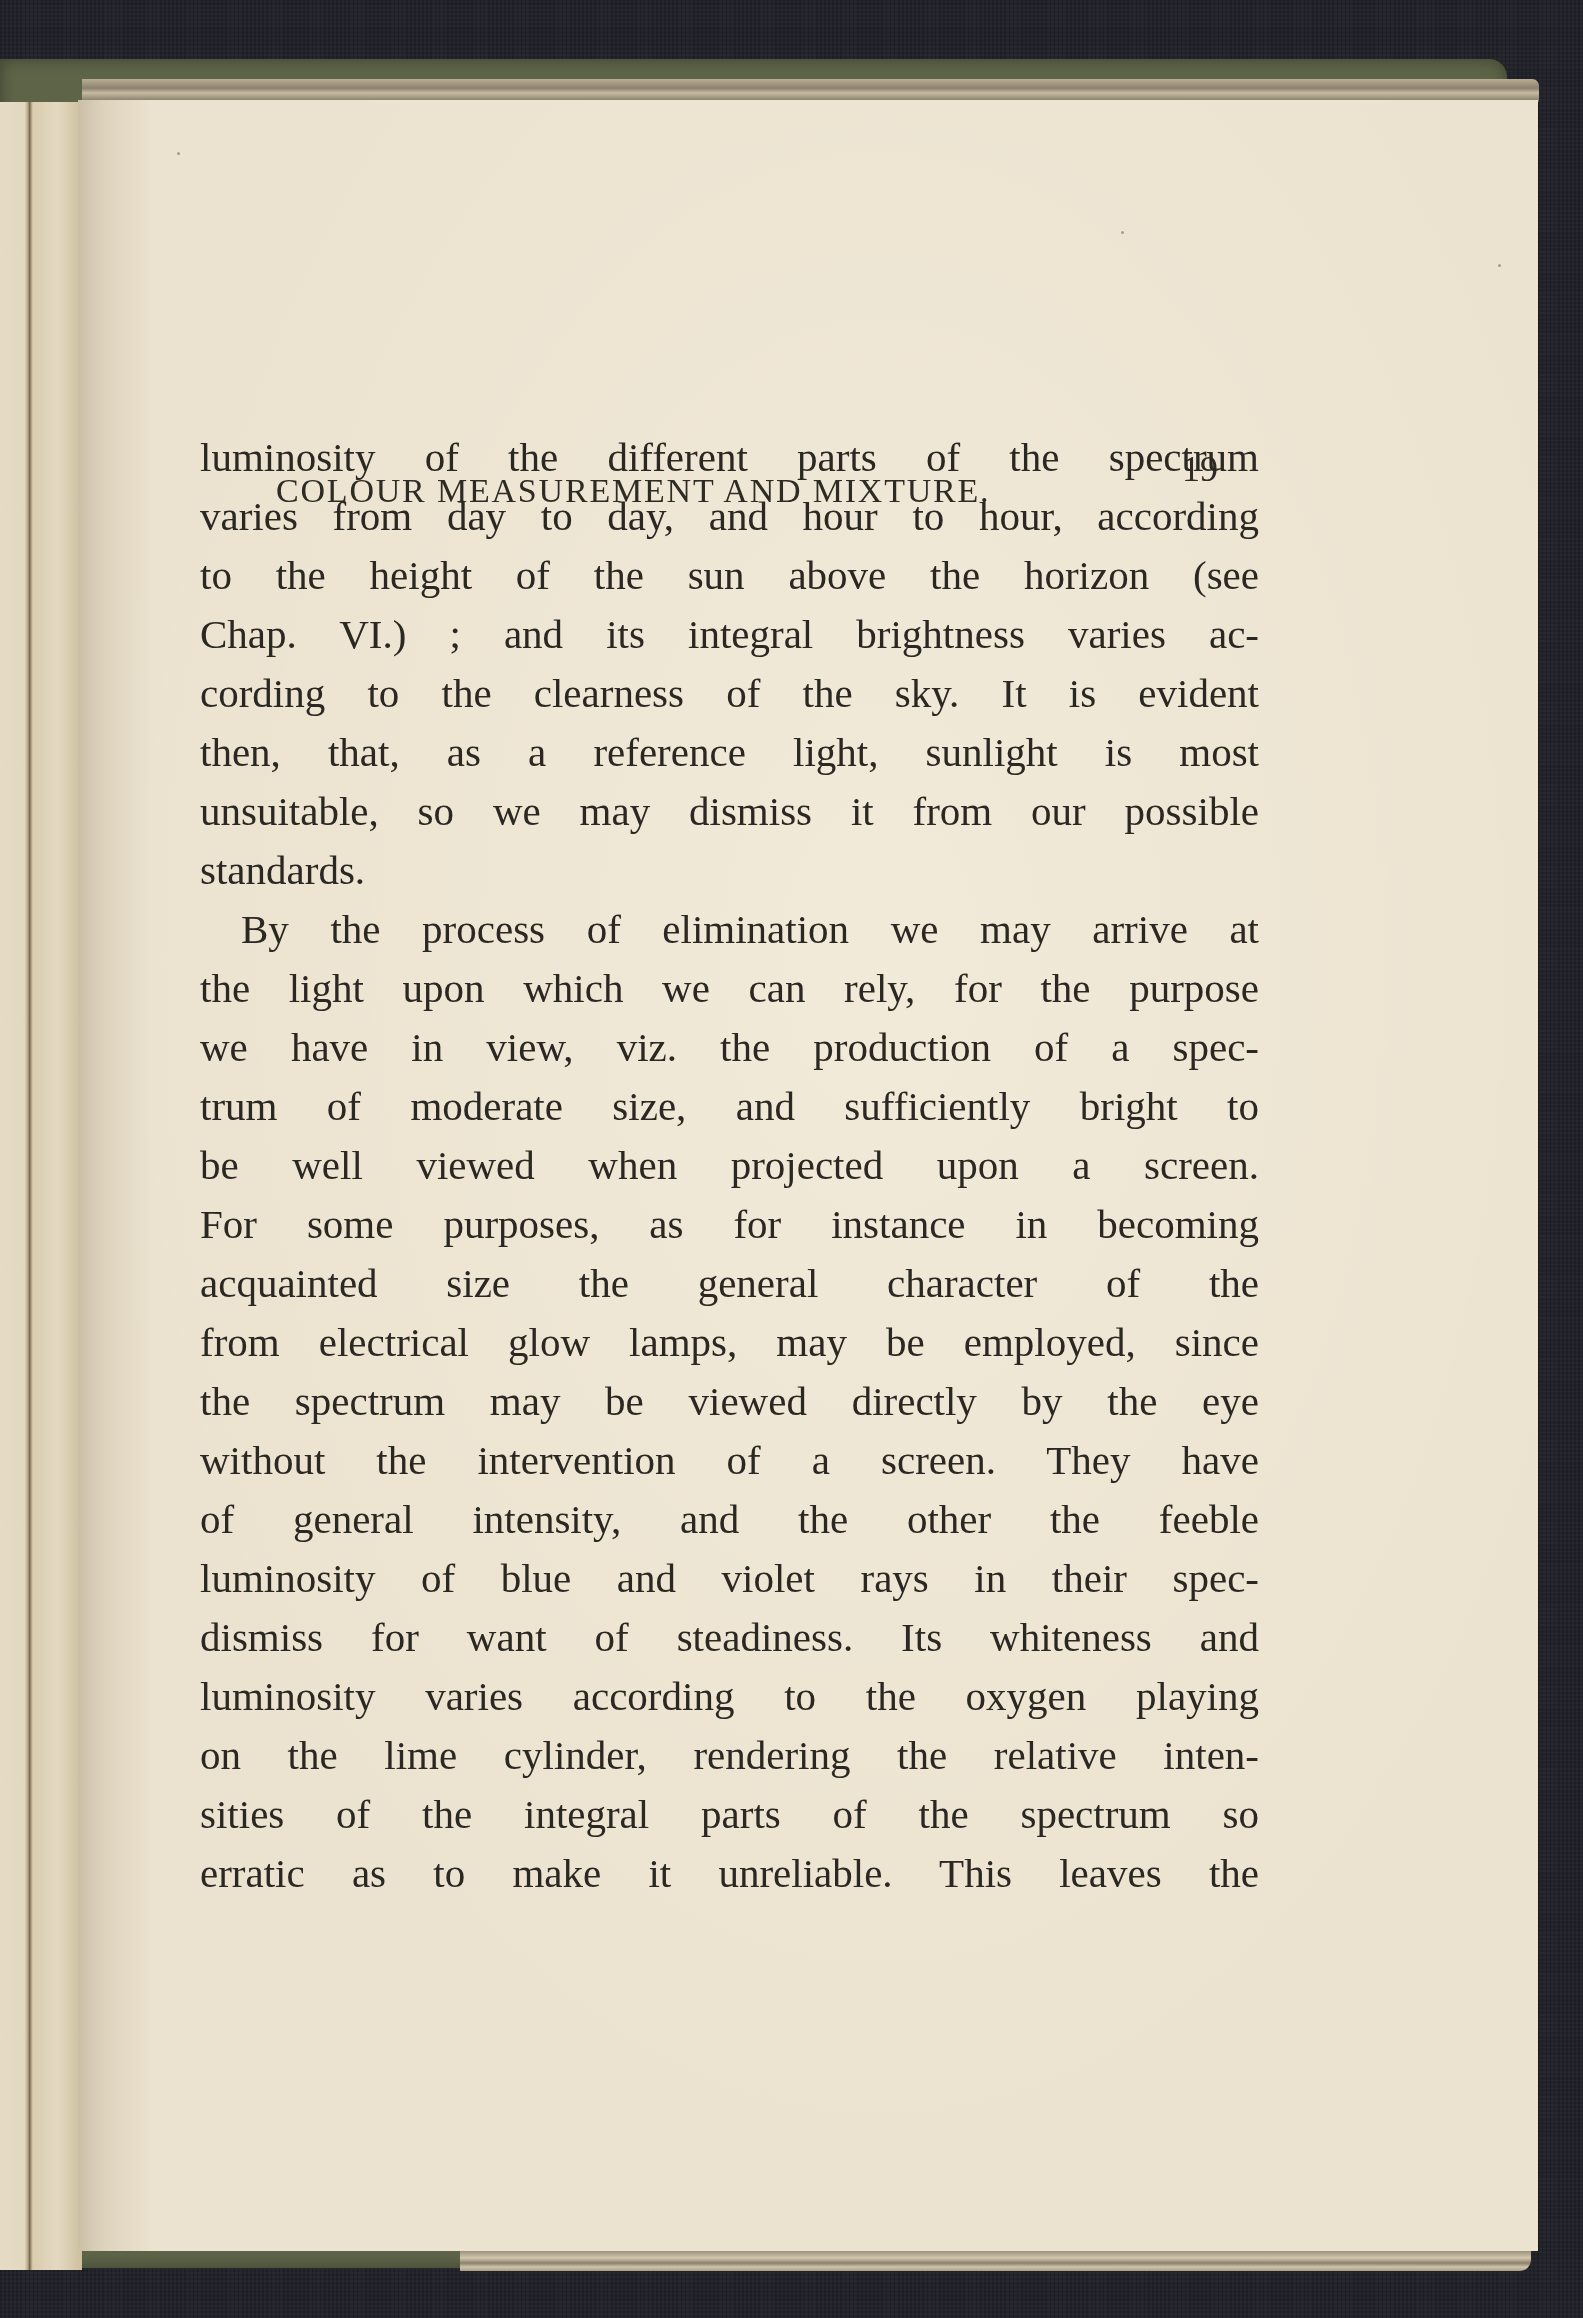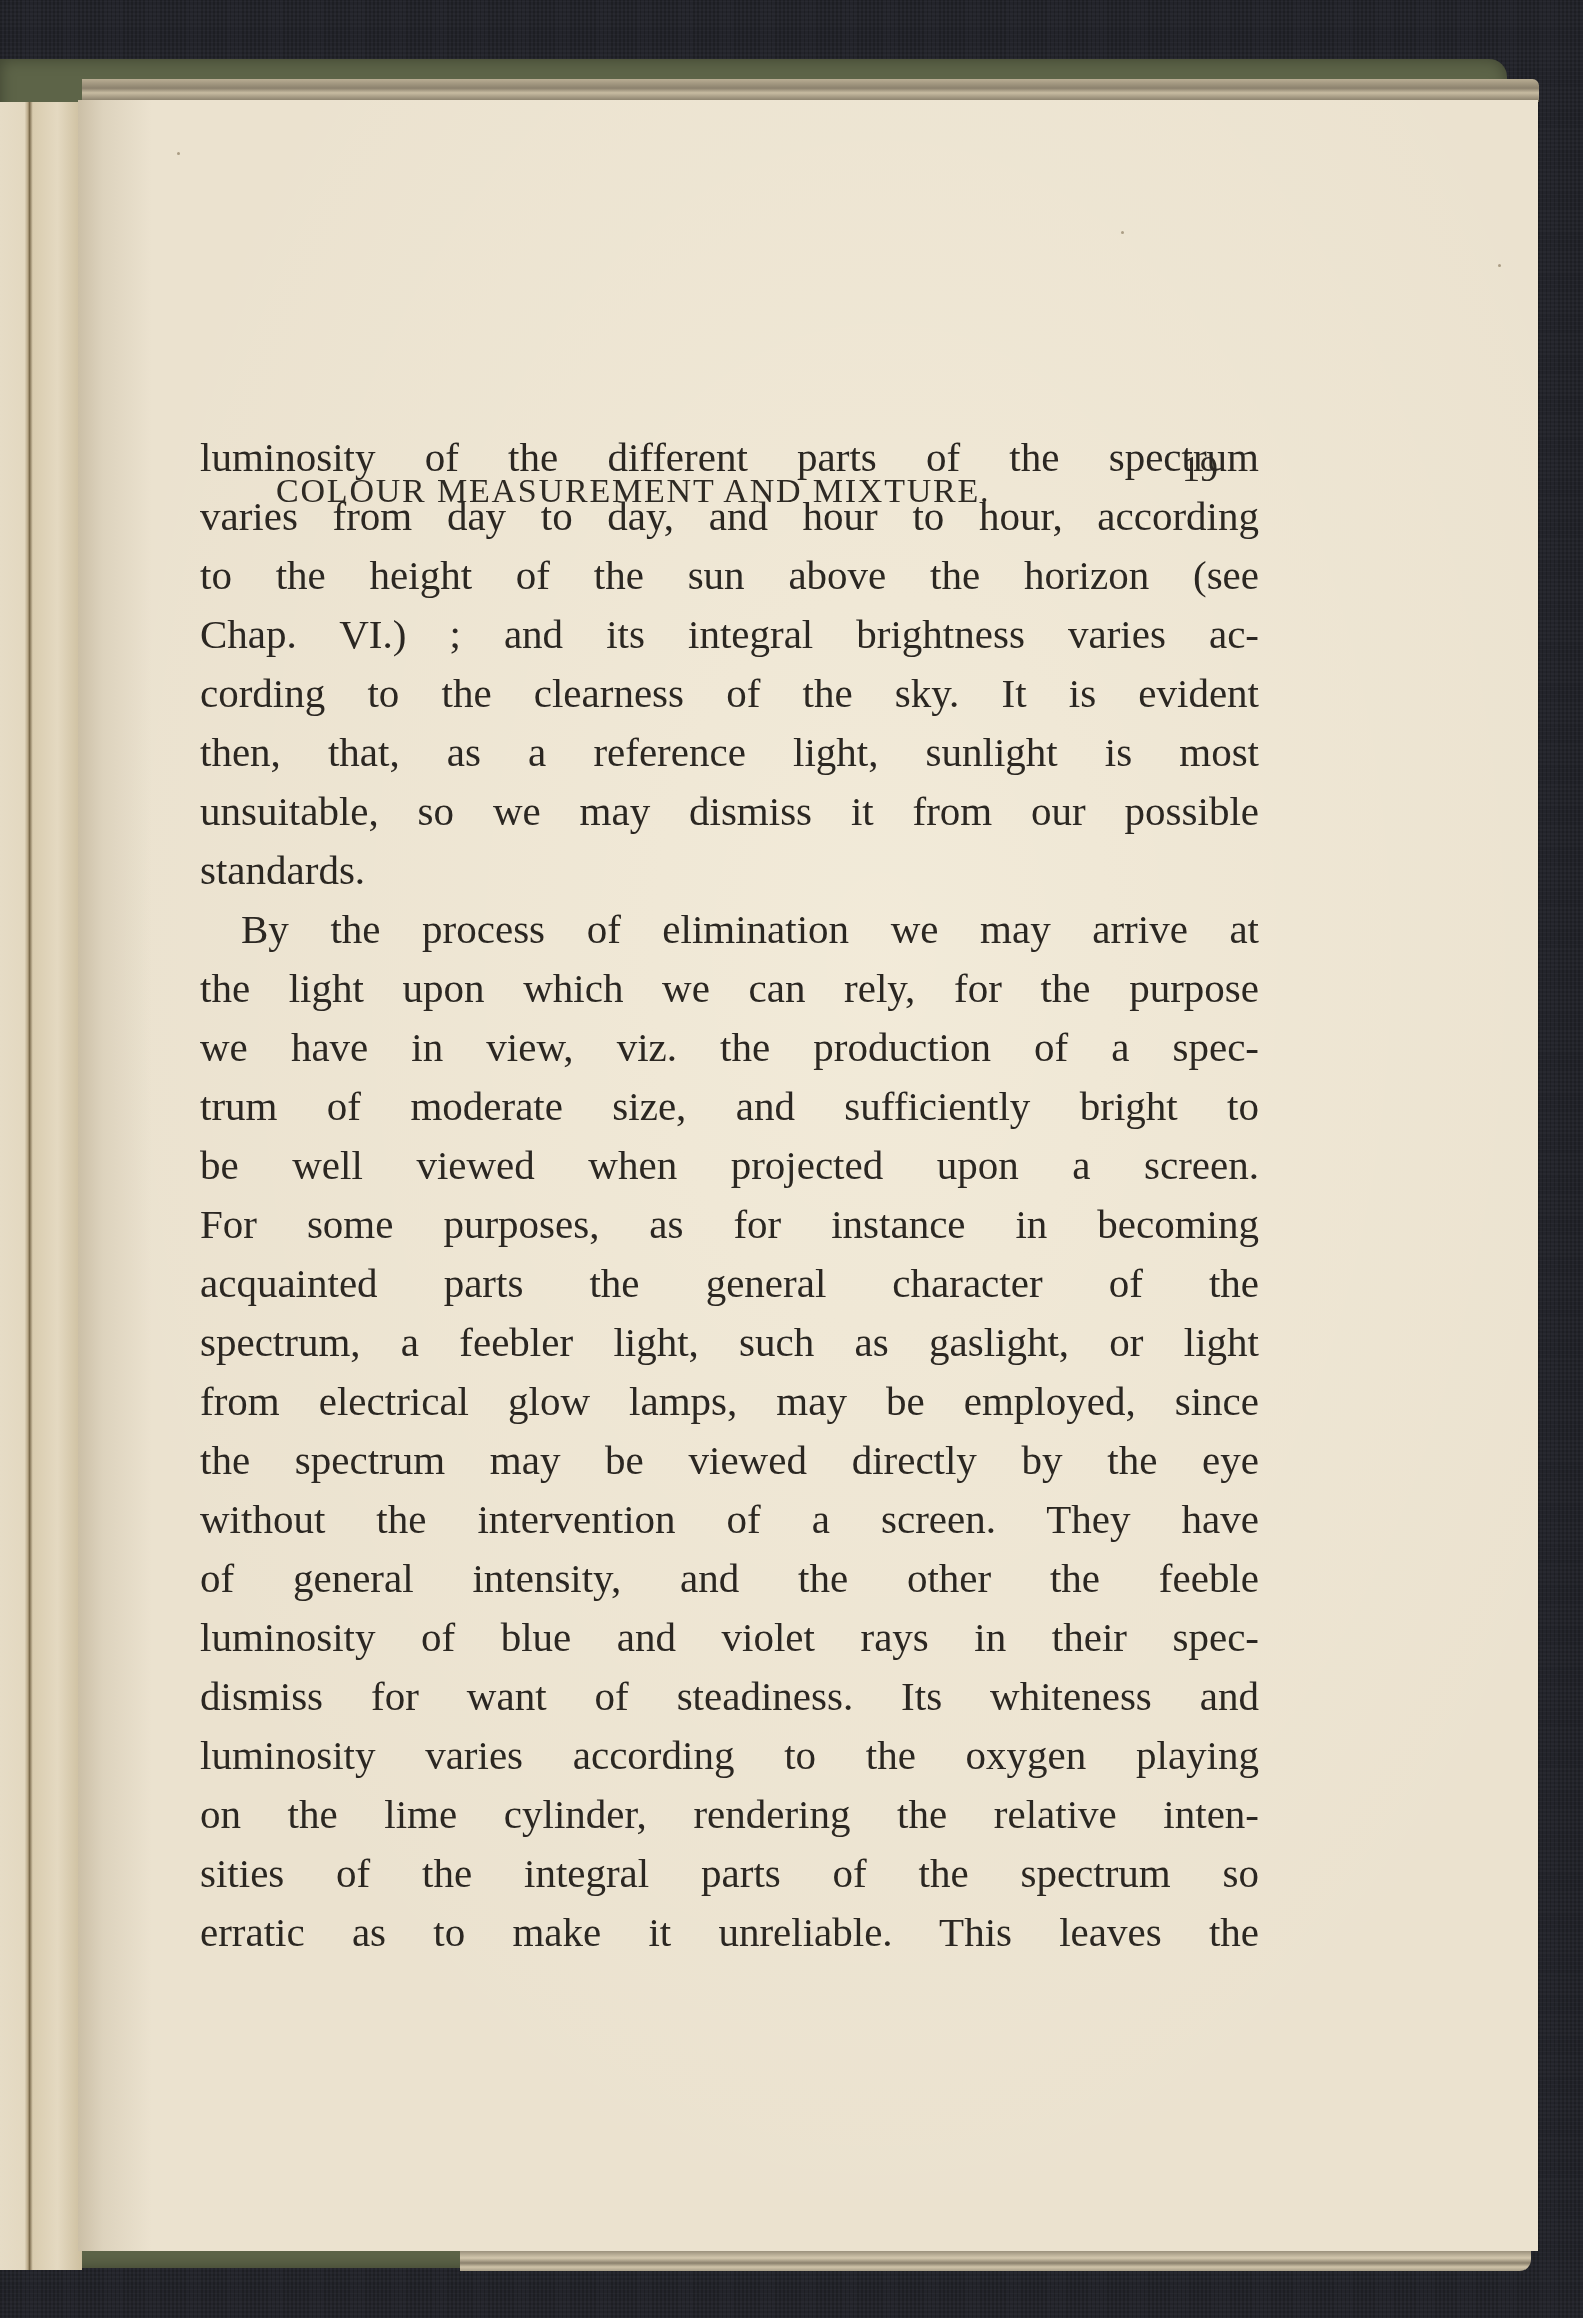--- a/index.html
+++ b/index.html
@@ -150,22 +150,21 @@
       <span class="line">unsuitable, so we may dismiss it from our possible</span>
       <span class="line last">standards.</span>
     </div>
     <div class="paragraph">
       <span class="line indent">By the process of elimination we may arrive at</span>
       <span class="line">the light upon which we can rely, for the purpose</span>
       <span class="line">we have in view, viz. the production of a spec-</span>
       <span class="line">trum of moderate size, and sufficiently bright to</span>
       <span class="line">be well viewed when projected upon a screen.</span>
       <span class="line">For some purposes, as for instance in becoming</span>
-      <span class="line">acquainted parts the general character of the</span>
-      <span class="line">spectrum, a feebler light, such as gaslight, or light</span>
+      <span class="line">acquainted size the general character of the</span>
       <span class="line">from electrical glow lamps, may be employed, since</span>
       <span class="line">the spectrum may be viewed directly by the eye</span>
       <span class="line">without the intervention of a screen.  They have</span>
       <span class="line">of general intensity, and the other the feeble</span>
       <span class="line">luminosity of blue and violet rays in their spec-</span>
       <span class="line">dismiss for want of steadiness.  Its whiteness and</span>
       <span class="line">luminosity varies according to the oxygen playing</span>
       <span class="line">on the lime cylinder, rendering the relative inten-</span>
       <span class="line">sities of the integral parts of the spectrum so</span>
       <span class="line">erratic as to make it unreliable.  This leaves the</span>

